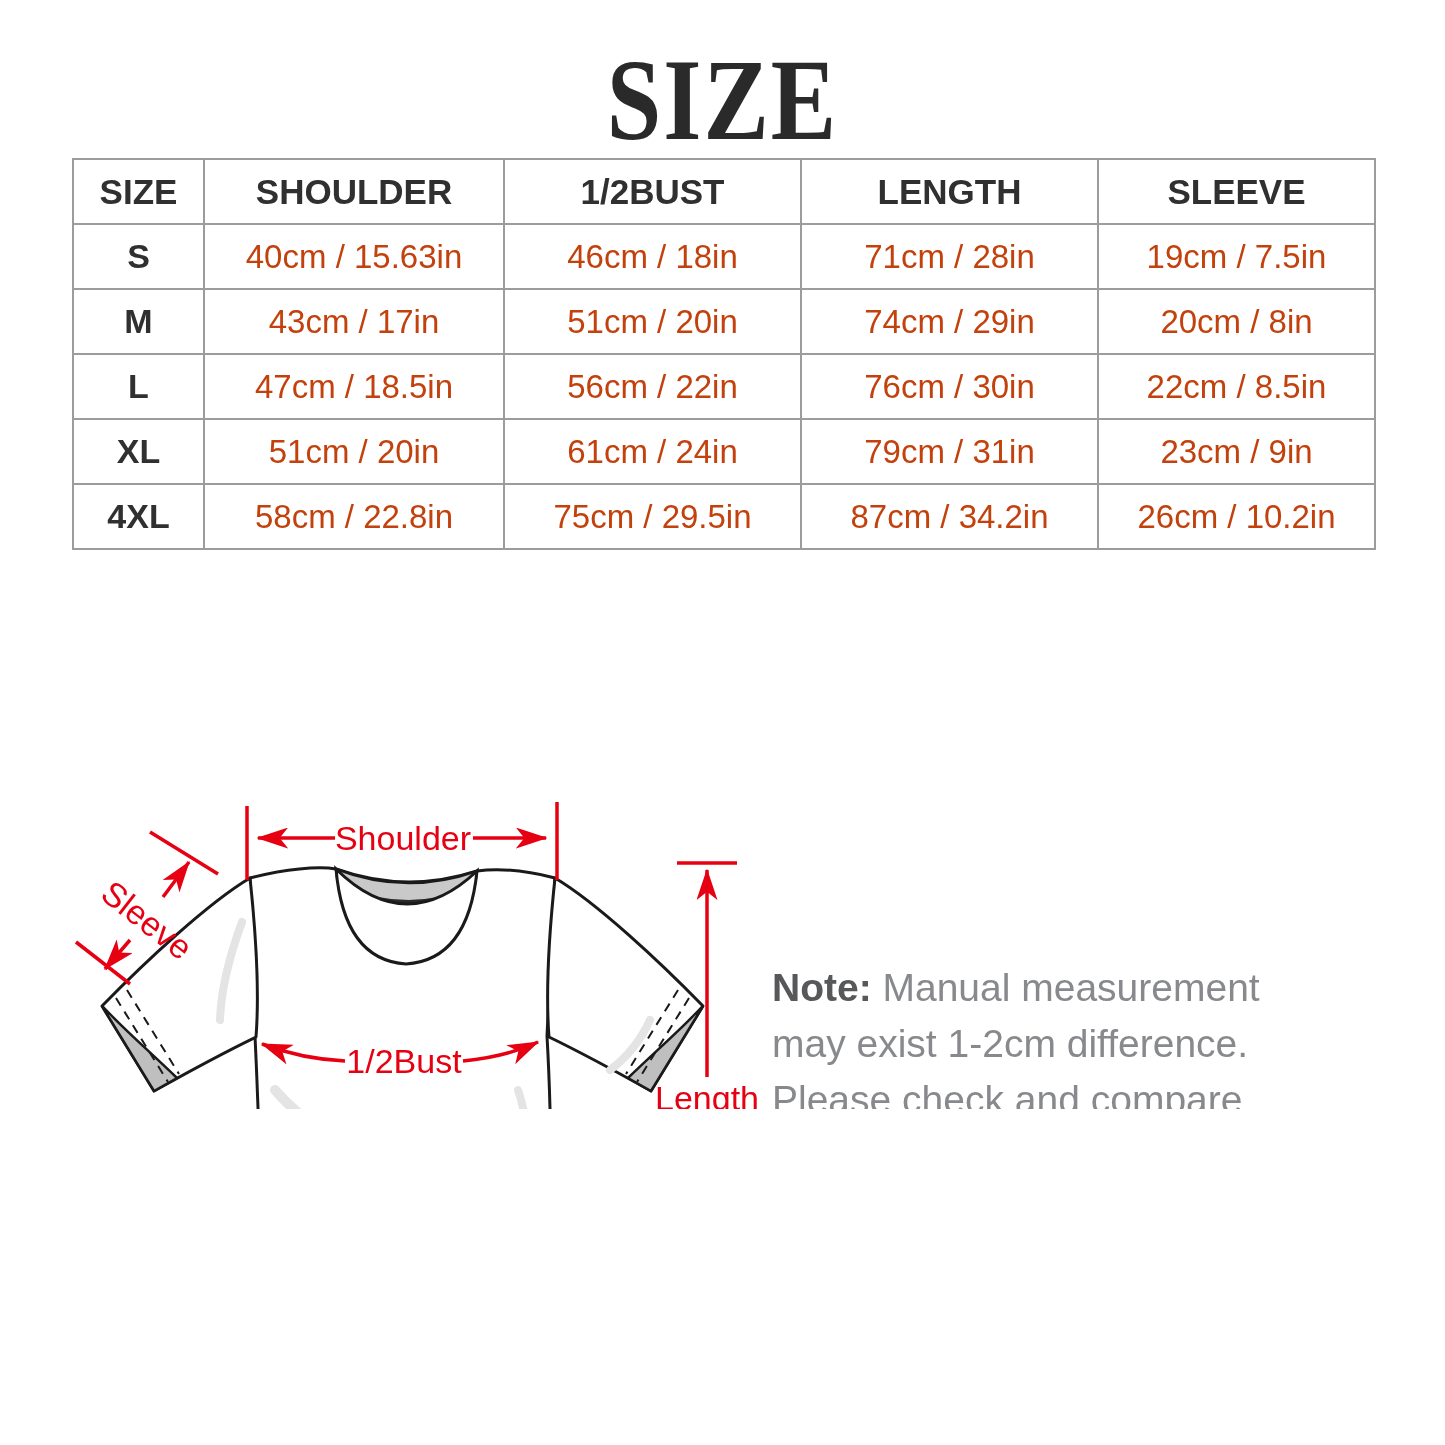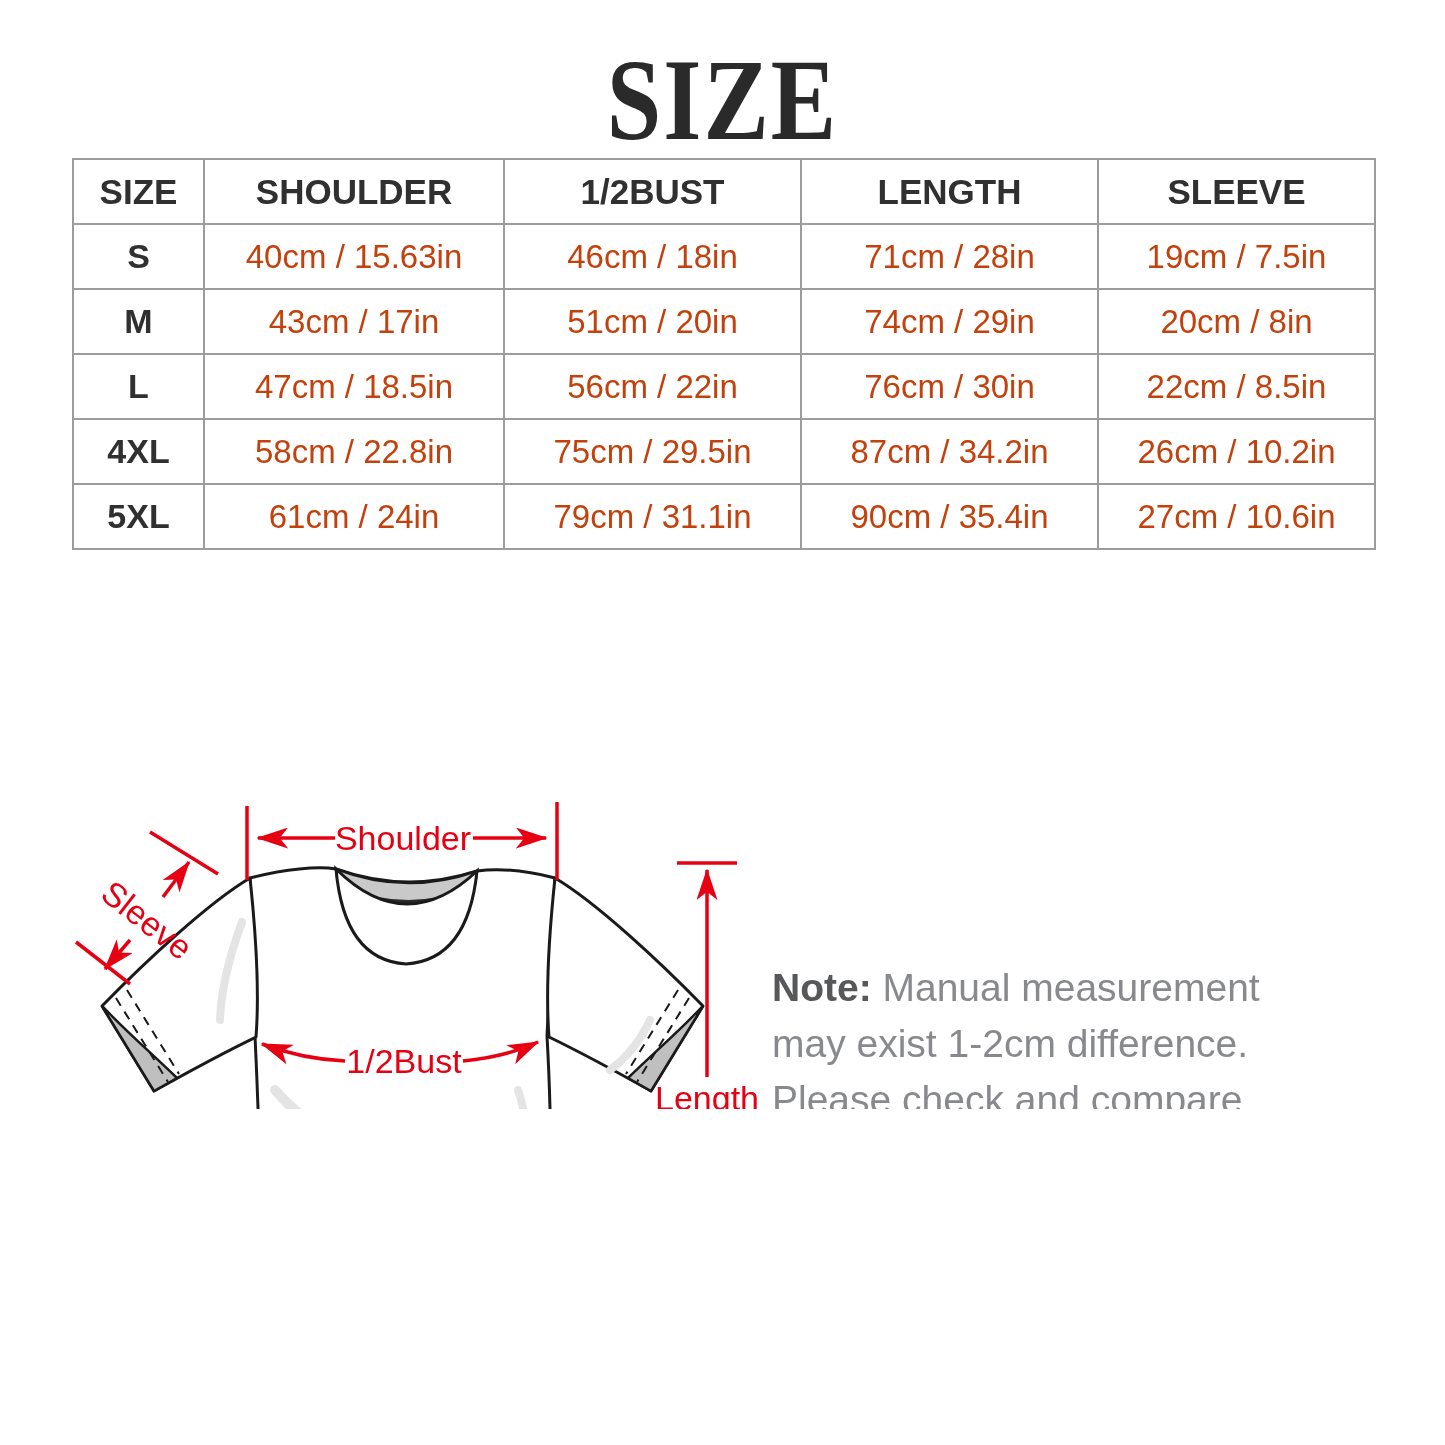--- a/index.html
+++ b/index.html
@@ -65,32 +65,32 @@
           <td>20cm / 8in</td>
         </tr>
         <tr>
           <td class="sz">L</td>
           <td>47cm / 18.5in</td>
           <td>56cm / 22in</td>
           <td>76cm / 30in</td>
           <td>22cm / 8.5in</td>
         </tr>
         <tr>
+          <td class="sz">XL</td>
+          <td>51cm / 20in</td>
+          <td>61cm / 24in</td>
+          <td>79cm / 31in</td>
+          <td>23cm / 9in</td>
+        </tr>
+        <tr>
           <td class="sz">4XL</td>
           <td>58cm / 22.8in</td>
           <td>75cm / 29.5in</td>
           <td>87cm / 34.2in</td>
           <td>26cm / 10.2in</td>
-        </tr>
-        <tr>
-          <td class="sz">5XL</td>
-          <td>61cm / 24in</td>
-          <td>79cm / 31.1in</td>
-          <td>90cm / 35.4in</td>
-          <td>27cm / 10.6in</td>
         </tr>
       </tbody>
   </table>
 
   <svg id="diagram" viewBox="0 0 720 650">
     <defs>
       <marker id="arw" markerWidth="9" markerHeight="6" refX="8.6" refY="3" orient="auto" markerUnits="strokeWidth">
         <path d="M0,0 L9,3 L0,6 L2.4,3 Z" fill="#e60012"></path>
       </marker>
     </defs>

